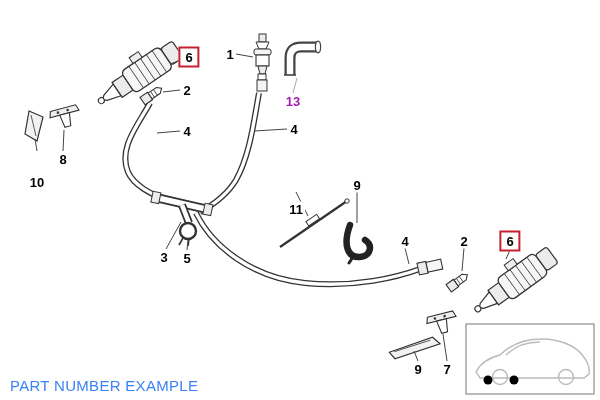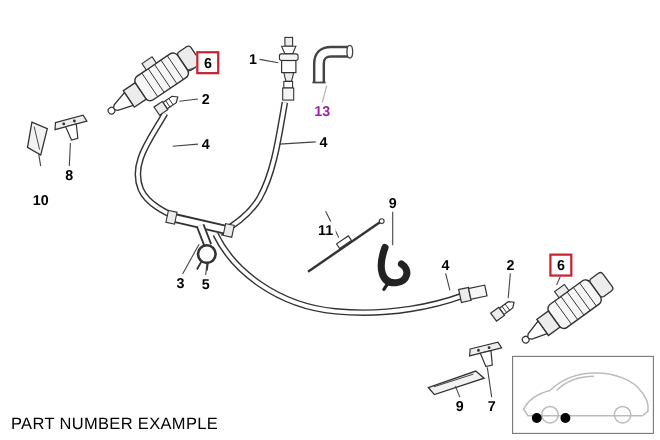--- a/index.html
+++ b/index.html
@@ -8,21 +8,21 @@
   svg{position:absolute;left:0;top:0;}
   .callout{
     position:absolute;transform:translate(-50%,-50%);
     font:700 13px "Liberation Sans",sans-serif;color:#000;
     background:#fff;line-height:1;padding:1px 2px;cursor:pointer;
   }
   .callout.boxed{border:2px solid var(--red,#c8202f);padding:2px 5px;}
   .callout.gray{color:#a21caf;}
   #title{
     position:absolute;left:10px;bottom:6px;
-    font:400 15px "Liberation Sans",sans-serif;color:#000000;letter-spacing:.3px;
+    font:400 15px "Liberation Sans",sans-serif;color:#3b82f6;letter-spacing:.3px;
   }
 </style>
 </head>
 <body>
 
 <div id="stage">
 
   <svg width="600" height="400" viewBox="0 0 600 400">
     <defs>
       <g id="pump">

